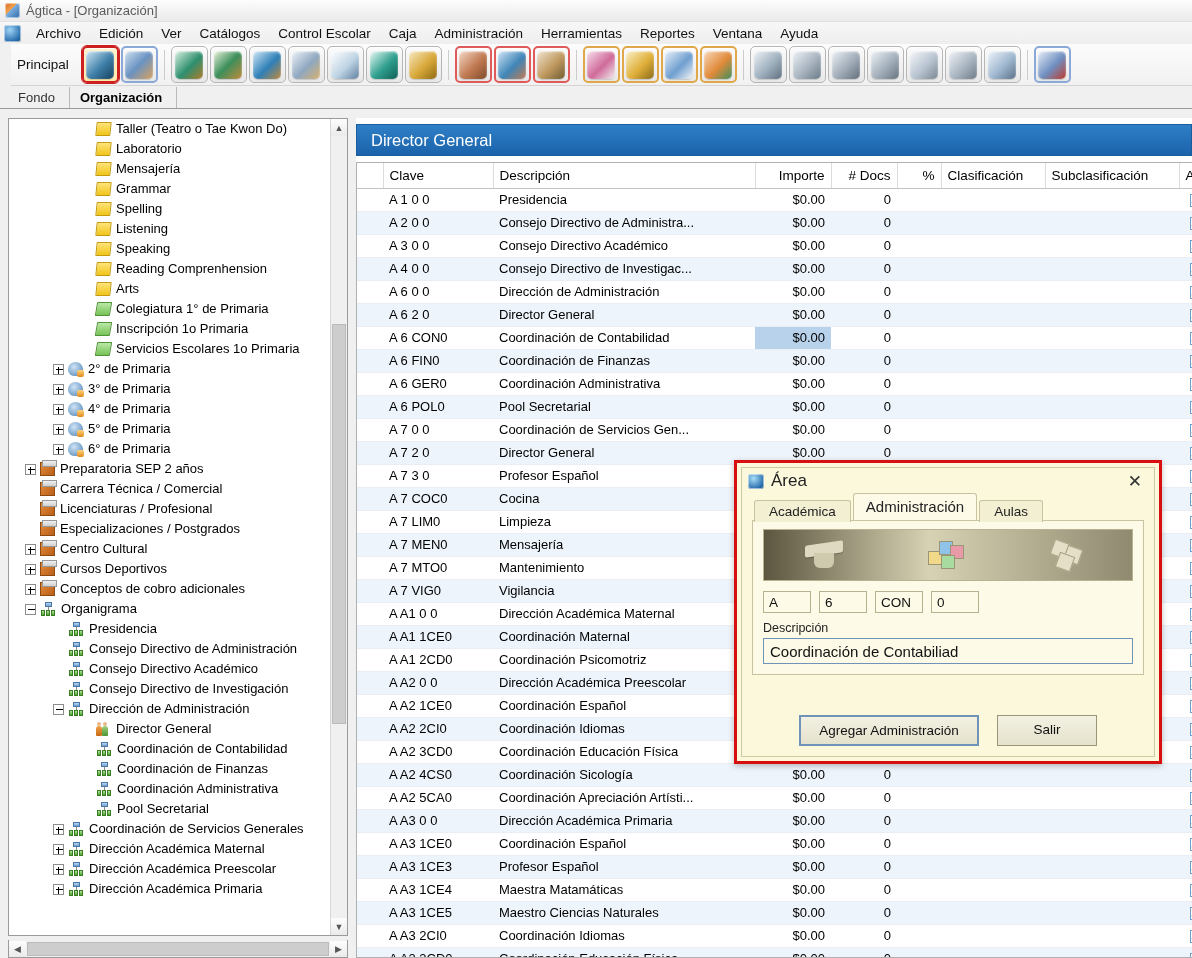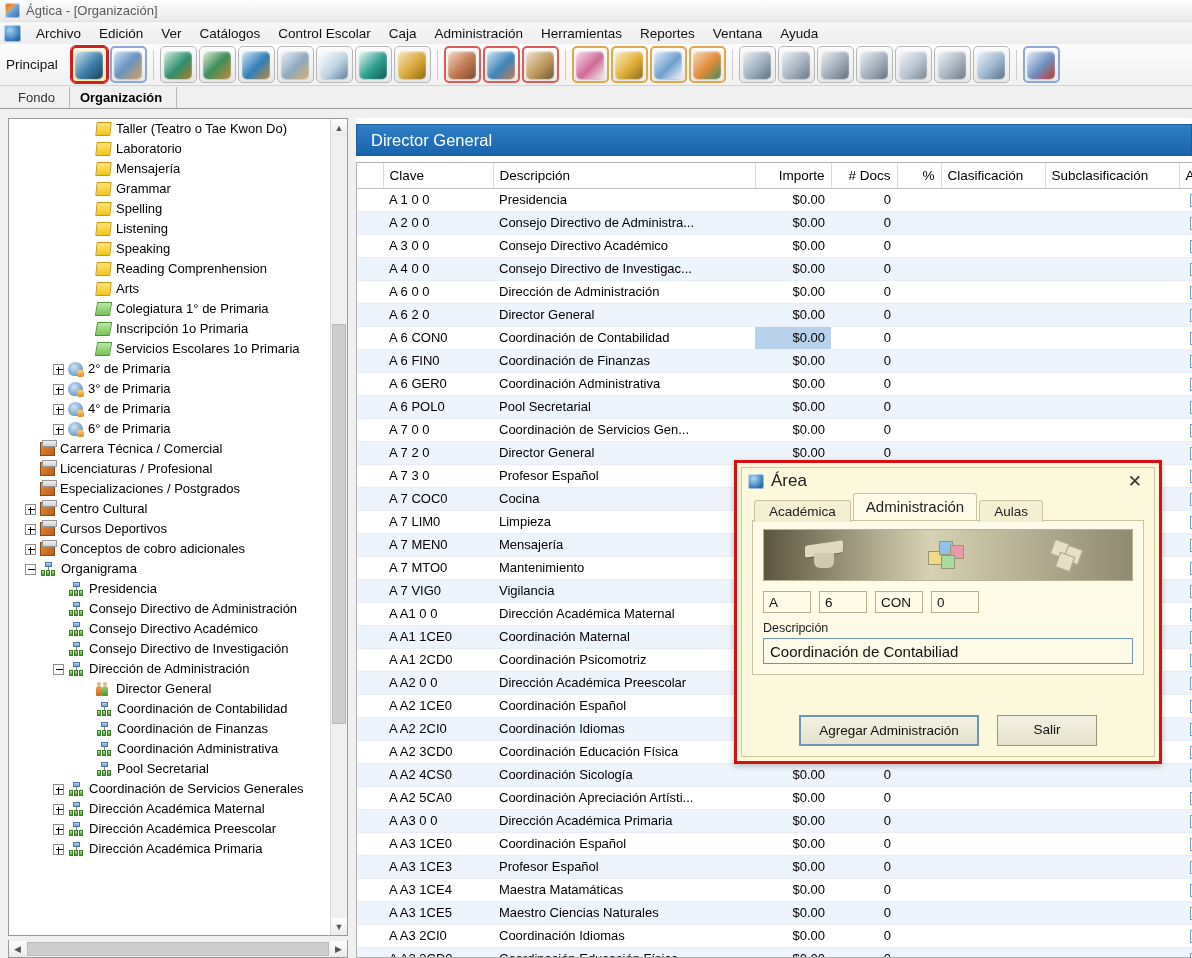--- a/index.html
+++ b/index.html
@@ -42,20 +42,21 @@
   .menu-item{
     padding:2px 9px; font-size:13.5px; color:#111; white-space:nowrap; cursor:default;
   }
 
   
   #toolbar{
     height:42px; display:flex; align-items:center; gap:8px;
     background:linear-gradient(to bottom,#fcfcfc,#f1f1f1);
     border-bottom:1px solid #d4d4d4;
     padding-left:6px;
+    margin-left:11px;
   }
   #toolbar-label{ font-size:13.5px; color:#111; margin-right:4px; }
   .tb-btn{
     width:37px;height:37px;margin:0 1px;
     border-radius:5px;
     display:flex;align-items:center;justify-content:center;
     position:relative;
     background:linear-gradient(to bottom,#fbfbfb,#e8e8e8);
     border:1px solid #b6b6b6;
     box-shadow: inset 0 1px 0 rgba(255,255,255,.8);
@@ -523,21 +524,33 @@
         <div class="tnode">
           <span class="indent" style="width: 42px;"></span>
           <span class="expander plus"></span>
           <span class="ico ico-grade"></span>
           <span class="tlabel">4° de Primaria</span>
         </div>
         <div class="tnode">
           <span class="indent" style="width: 42px;"></span>
           <span class="expander plus"></span>
           <span class="ico ico-grade"></span>
+          <span class="tlabel">5° de Primaria</span>
+        </div>
+        <div class="tnode">
+          <span class="indent" style="width: 42px;"></span>
+          <span class="expander plus"></span>
+          <span class="ico ico-grade"></span>
           <span class="tlabel">6° de Primaria</span>
+        </div>
+        <div class="tnode">
+          <span class="indent" style="width: 14px;"></span>
+          <span class="expander plus"></span>
+          <span class="ico ico-box"></span>
+          <span class="tlabel">Preparatoria  SEP 2 años</span>
         </div>
         <div class="tnode">
           <span class="indent" style="width: 14px;"></span>
           <span class="noexp"></span>
           <span class="ico ico-box"></span>
           <span class="tlabel">Carrera Técnica / Comercial</span>
         </div>
         <div class="tnode">
           <span class="indent" style="width: 14px;"></span>
           <span class="noexp"></span>

